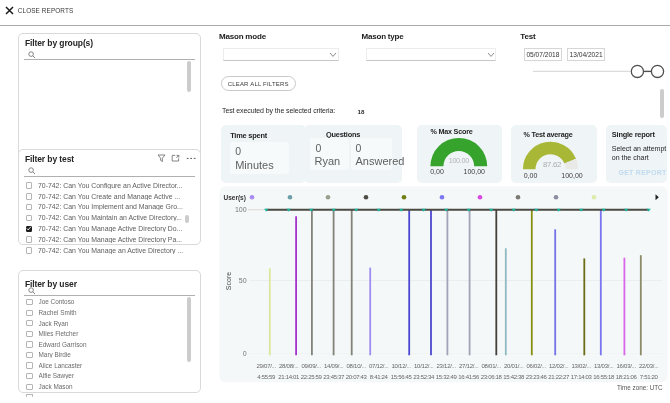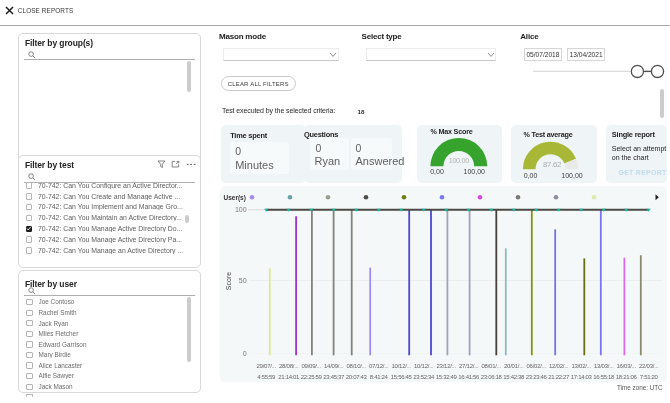--- a/index.html
+++ b/index.html
@@ -27,21 +27,21 @@
 <div class="panel" style="top:33px;height:140px">
   <div class="ptitle" style="top:3.5px">Filter by group(s)</div>
   <svg class="a" style="left:8.5px;top:16.5px" width="8" height="8" viewBox="0 0 8 8">
       <circle cx="3.1" cy="3.1" r="2.3" fill="none" stroke="#777" stroke-width="0.9"></circle>
       <path d="M4.9 4.9 L7 7" stroke="#777" stroke-width="0.9"></path>
     </svg>
   <div class="srchline" style="top:25px"></div>
   <div class="sbar" style="right:9px;top:27px;width:4.5px;height:31px"></div>
 </div>
 
-<div class="panel" style="top:155px;height:113px">
+<div class="panel" style="top:149px;height:96px">
   <div class="ptitle" style="top:3.5px">Filter by test</div>
   <svg class="a" style="left:138px;top:4px" width="46" height="9" viewBox="0 0 46 9">
     <path d="M1 1 L8 1 L5.4 4.2 L5.4 7.6 L3.6 6.4 L3.6 4.2 Z" fill="none" stroke="#666" stroke-width="0.8"></path>
     <path d="M18.2 1.4 L15.2 1.4 L15.2 7 L21.6 7 L21.6 4.4" fill="none" stroke="#666" stroke-width="0.8"></path>
       <path d="M19.6 1.4 L21.8 1.4 L21.8 3.6 M21.7 1.5 L19.3 3.9" fill="none" stroke="#666" stroke-width="0.8"></path>
     <rect x="29.8" y="3.9" width="1.7" height="1.1" fill="#666"></rect>
       <rect x="33.3" y="3.9" width="1.7" height="1.1" fill="#666"></rect>
       <rect x="36.8" y="3.9" width="1.7" height="1.1" fill="#666"></rect>
   </svg>
   <svg class="a" style="left:8.5px;top:17px" width="8" height="8" viewBox="0 0 8 8">
@@ -96,26 +96,26 @@
 <div class="row" style="left:38.5px;top:372.4px;width:145px;font-size:6.4px;color:#6b6b6b">Alfie Sawyer</div>
 <div class="cb" style="left:26.2px;top:383.6px"></div>
 <div class="row" style="left:38.5px;top:383.0px;width:145px;font-size:6.4px;color:#6b6b6b">Jack Mason</div>
 <div class="cb" style="left:26.2px;top:394.1px;height:3px;border-bottom:none"></div>
 
 <div class="lbl" style="left:219px;top:31.5px">Mason mode</div>
 <div class="a" style="left:222.6px;top:48px;width:116px;height:13px;background:#fff;border:1px solid #ececec;border-bottom:1px solid #c6c6c6"></div>
 <svg class="a" style="left:328.5px;top:51.5px" width="8" height="6" viewBox="0 0 8 6">
     <path d="M1 1 L4 4.4 L7 1" fill="none" stroke="#8a8a8a" stroke-width="1"></path>
   </svg>
-<div class="lbl" style="left:361.5px;top:31.5px">Select type</div>
+<div class="lbl" style="left:361.5px;top:31.5px">Mason type</div>
 <div class="a" style="left:365.8px;top:48px;width:130.7px;height:13px;background:#fff;border:1px solid #ececec;border-bottom:1px solid #c6c6c6"></div>
 <svg class="a" style="left:486.5px;top:51.5px" width="8" height="6" viewBox="0 0 8 6">
     <path d="M1 1 L4 4.4 L7 1" fill="none" stroke="#8a8a8a" stroke-width="1"></path>
   </svg>
-<div class="lbl" style="left:520.3px;top:31.5px">Alice</div>
+<div class="lbl" style="left:520.3px;top:31.5px">Test</div>
 <div class="a" style="left:524px;top:47.7px;width:37.8px;height:13.4px;background:#fff;border:1px solid #d6d6d6;font-size:6.6px;color:#333;text-align:center;line-height:12.4px">05/07/2018</div>
 <div class="a" style="left:567.2px;top:47.7px;width:37.8px;height:13.4px;background:#fff;border:1px solid #d6d6d6;font-size:6.6px;color:#333;text-align:center;line-height:12.4px">13/04/2021</div>
 <svg class="a" style="left:530px;top:63px" width="136" height="17" viewBox="0 0 136 17">
   <line x1="3" y1="8.4" x2="100" y2="8.4" stroke="#dcdcdc" stroke-width="1.4"></line>
   <line x1="110" y1="8.4" x2="124" y2="8.4" stroke="#4f4f4f" stroke-width="1.4"></line>
   <circle cx="107.4" cy="8.4" r="6.1" fill="#fff" stroke="#4f4f4f" stroke-width="1.3"></circle>
   <circle cx="127.5" cy="8.4" r="6.1" fill="#fff" stroke="#4f4f4f" stroke-width="1.3"></circle>
 </svg>
 <div class="a" style="left:220.7px;top:75.5px;width:75px;height:15.4px;border:1px solid #c9c9c9;border-radius:8px;background:#fff;font-size:6px;color:#3a3a3a;letter-spacing:0.2px;text-align:center;line-height:14.5px">CLEAR ALL FILTERS</div>
 <div class="a" style="left:222px;top:107.3px;font-size:7px;color:#2a2a2a;letter-spacing:-0.1px">Test executed by the selected criteria:</div>
@@ -123,21 +123,21 @@
 <div class="sbar" style="left:660px;top:89px;width:4.4px;height:29px"></div>
 
 <div class="card" style="left:221.2px;width:85px">
   <div class="ctitle" style="left:9px;top:6px">Time spent</div>
   <div class="a" style="left:9px;top:16.5px;width:58.5px;height:32px;background:#f6fafb;border-radius:3px">
     <div class="a num0" style="left:5px;top:3.5px">0</div>
     <div class="a sub" style="left:5px;top:17px">Minutes</div>
   </div>
 </div>
 <div class="card" style="left:303.9px;width:98.6px">
-  <div class="ctitle" style="left:0;top:4.5px">Questions</div>
+  <div class="ctitle" style="left:22px;top:4.5px">Questions</div>
   <div class="a" style="left:6.6px;top:12.7px;width:38.5px;height:32px;background:#f6fafb;border-radius:3px">
     <div class="a num0" style="left:5px;top:4px">0</div>
     <div class="a sub" style="left:4px;top:17.5px">Ryan</div>
   </div>
   <div class="a" style="left:47.6px;top:12.7px;width:41px;height:32px;background:#f6fafb;border-radius:3px">
     <div class="a num0" style="left:4px;top:4px">0</div>
     <div class="a sub" style="left:4px;top:17.5px">Answered</div>
   </div>
 </div>
 <div class="card" style="left:416.8px;width:85.7px"></div>

